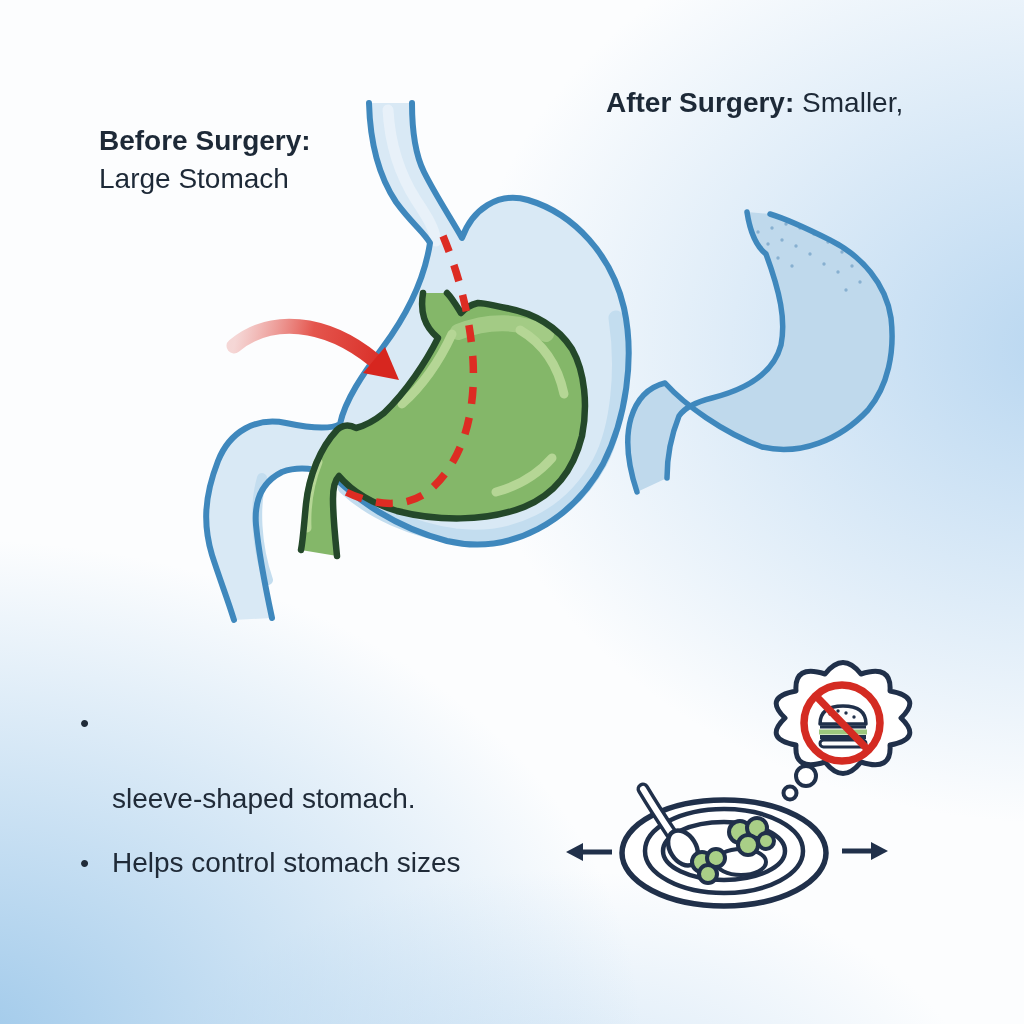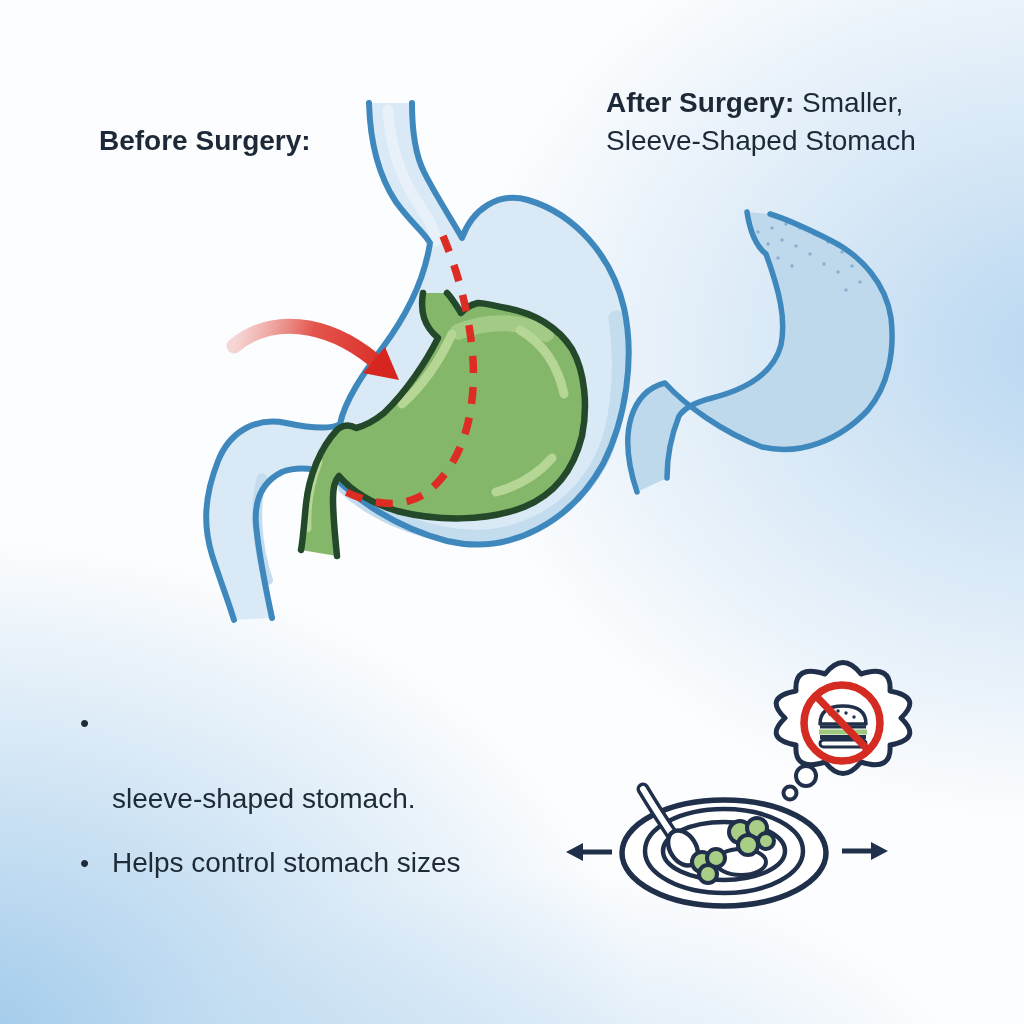--- a/index.html
+++ b/index.html
@@ -256,27 +256,27 @@
         <circle cx="842" cy="723" r="38"></circle>
         <line x1="816" y1="696" x2="869" y2="751"></line>
       </g>
     </g>
   </svg>
 
   <div class="label before-label">
     <div>
       <span class="b">Before Surgery:</span>
     </div>
+    <div>Large Stomach</div>
   </div>
 
   <div class="label after-label">
     <div>
       <span class="b">After Surgery:</span><span class="after-rest">Smaller,</span>
     </div>
-    <div>Sleeve-Shaped Stomach</div>
   </div>
 
   <div class="bullets">
     <div class="bullet-item">
       <span class="dot">•</span>
       <span class="bullet-text">
         <br>
         <br>
         <span>sleeve-shaped stomach.</span>
       </span>

